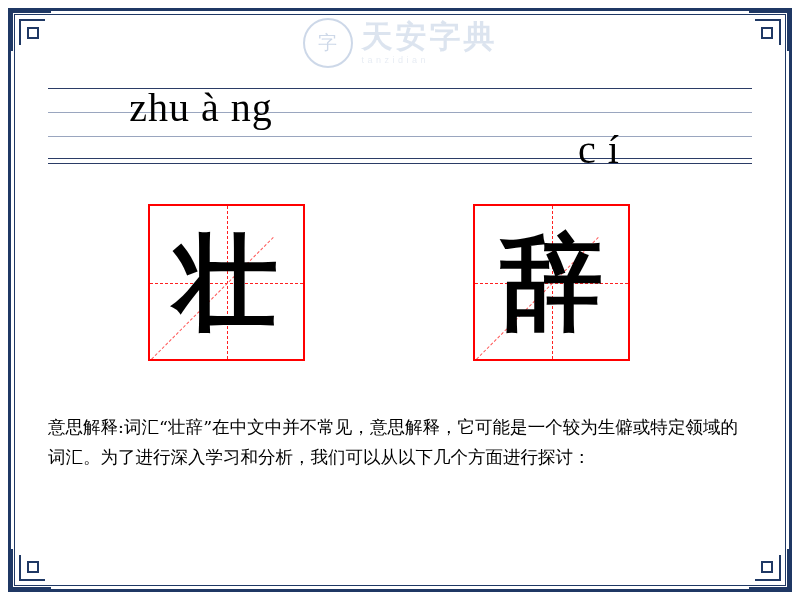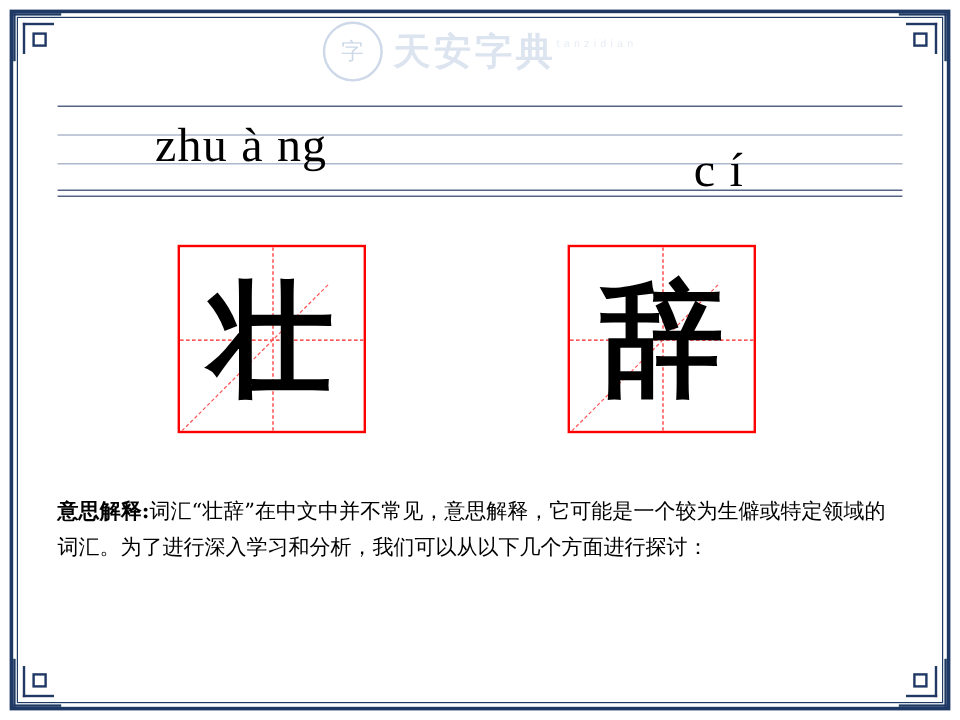--- a/index.html
+++ b/index.html
@@ -94,21 +94,21 @@
     align-items: center;
     justify-content: center;
     color: #5b7fb5;
     font-size: 19px;
     font-family: "Liberation Serif", serif;
     margin-right: 9px;
     background: rgba(255,255,255,0.2);
   }
   .logo-text {
     display: flex;
-    flex-direction: row;
+    flex-direction: column;
     justify-content: center;
   }
   .logo-title {
     font-size: 31px;
     color: #8fa9cc;
     letter-spacing: 3px;
     line-height: 1.0;
     font-family: "DejaVu Sans", sans-serif;
     font-weight: bold;
   }
@@ -140,21 +140,20 @@
   .staff-line.l3 { top: 70px; }
   .staff-line.l4 { top: 75px; }
 
   .pinyin-row {
     position: absolute;
     left: 0;
     top: 0;
     width: 100%;
     height: 70px;
     display: flex;
-    align-items: center;
   }
   .pinyin-cell {
     width: 50%;
     text-align: center;
     font-size: 40px;
     color: #000000;
     font-family: "Liberation Serif", serif;
     letter-spacing: 1px;
     line-height: 1;
     padding-bottom: 4px;
@@ -221,21 +220,21 @@
     left: 48px;
     top: 412px;
     width: 690px;
     font-size: 17.5px;
     line-height: 1.72;
     color: #000000;
     font-family: "DejaVu Serif", serif;
     text-align: justify;
   }
   .explain .label {
-    font-weight: bold;
+    font-weight: normal;
   }
 </style>
 </head>
 <body>
 
 <div class="page">
 
   <div class="frame-outer"></div>
   <div class="frame-inner"></div>
 

